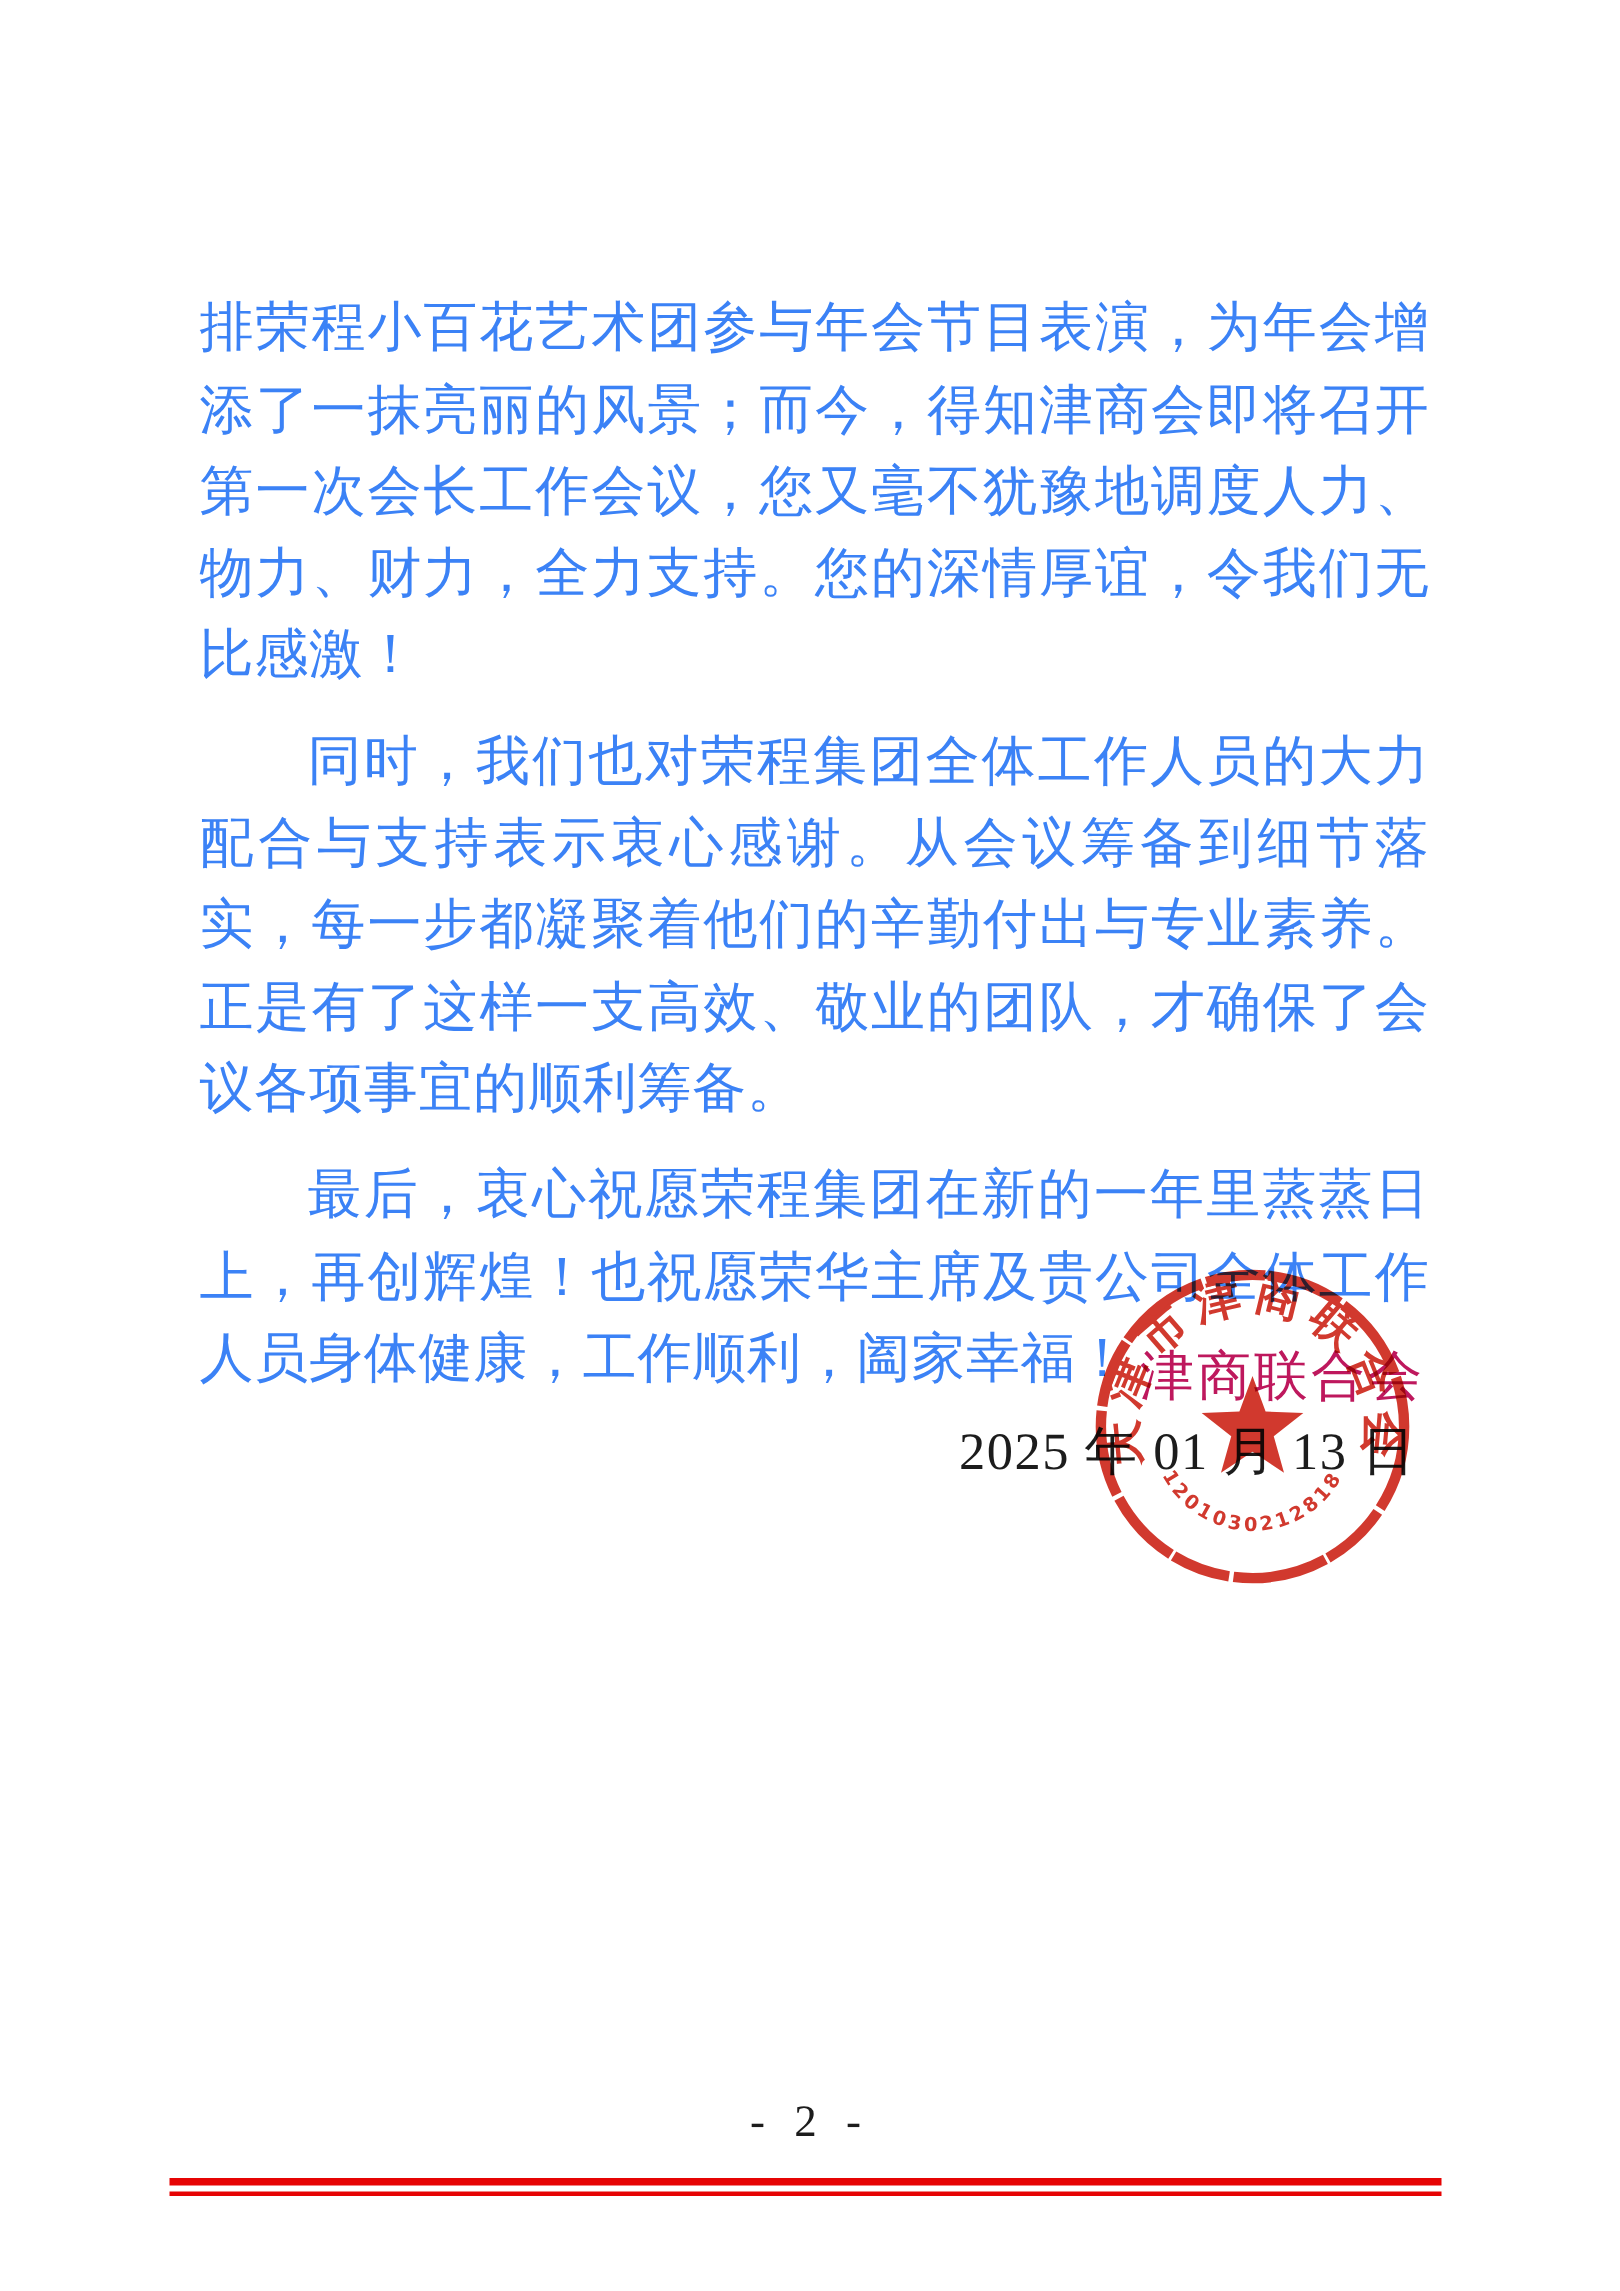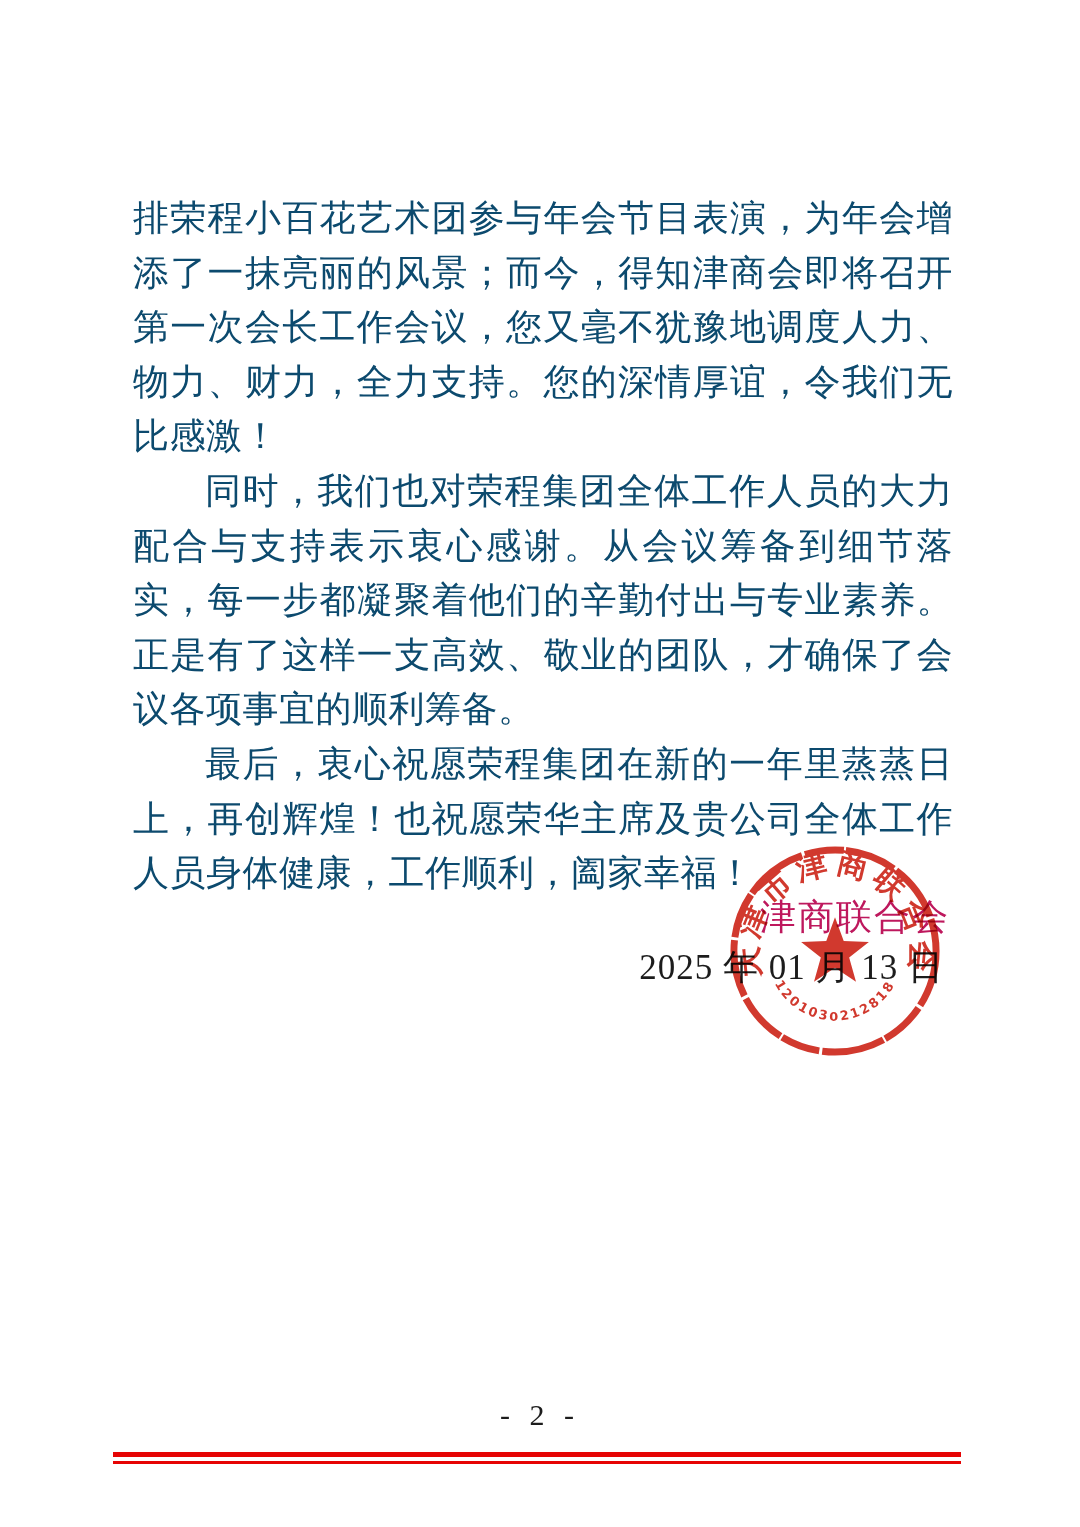--- a/index.html
+++ b/index.html
@@ -14,24 +14,24 @@
   }
   .letter-body {
     position: absolute;
     left: 133px;
     top: 191px;
     width: 820px;
     font-size: 36px;
     line-height: 54.6px;
     text-align: justify;
     letter-spacing: 0.5px;
-    color: #0c4a6e;
+    color: #3b82f6;
   }
   .letter-body p { margin: 0; }
-  .letter-body p.indent { text-indent: 2em; }
+  .letter-body p.indent { text-indent: 2em; margin-top: 16px; }
   .signature-block {
     position: absolute;
     top: 893px;
     right: 130px;
     font-size: 36px;
     letter-spacing: 2px;
     color: #be185d;
     white-space: nowrap;
   }
   .date-block {

